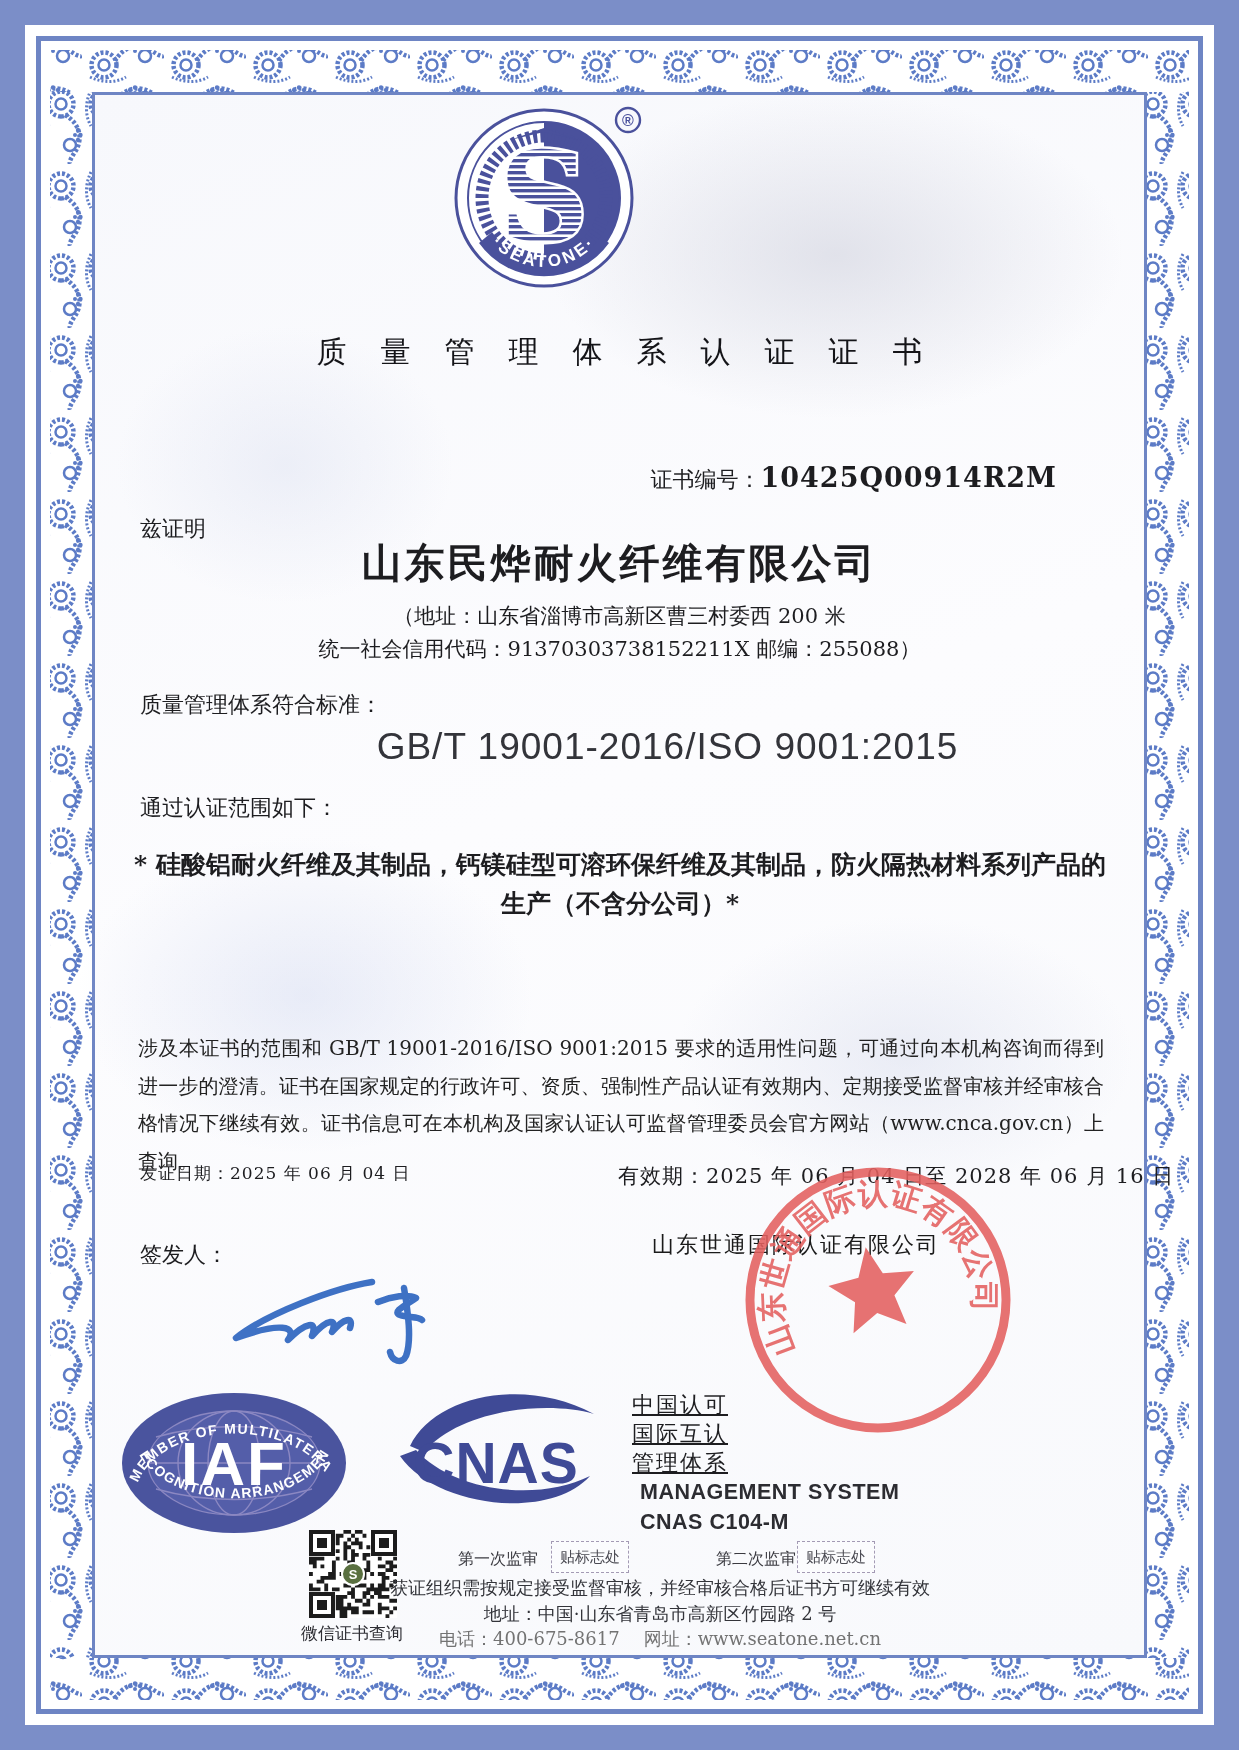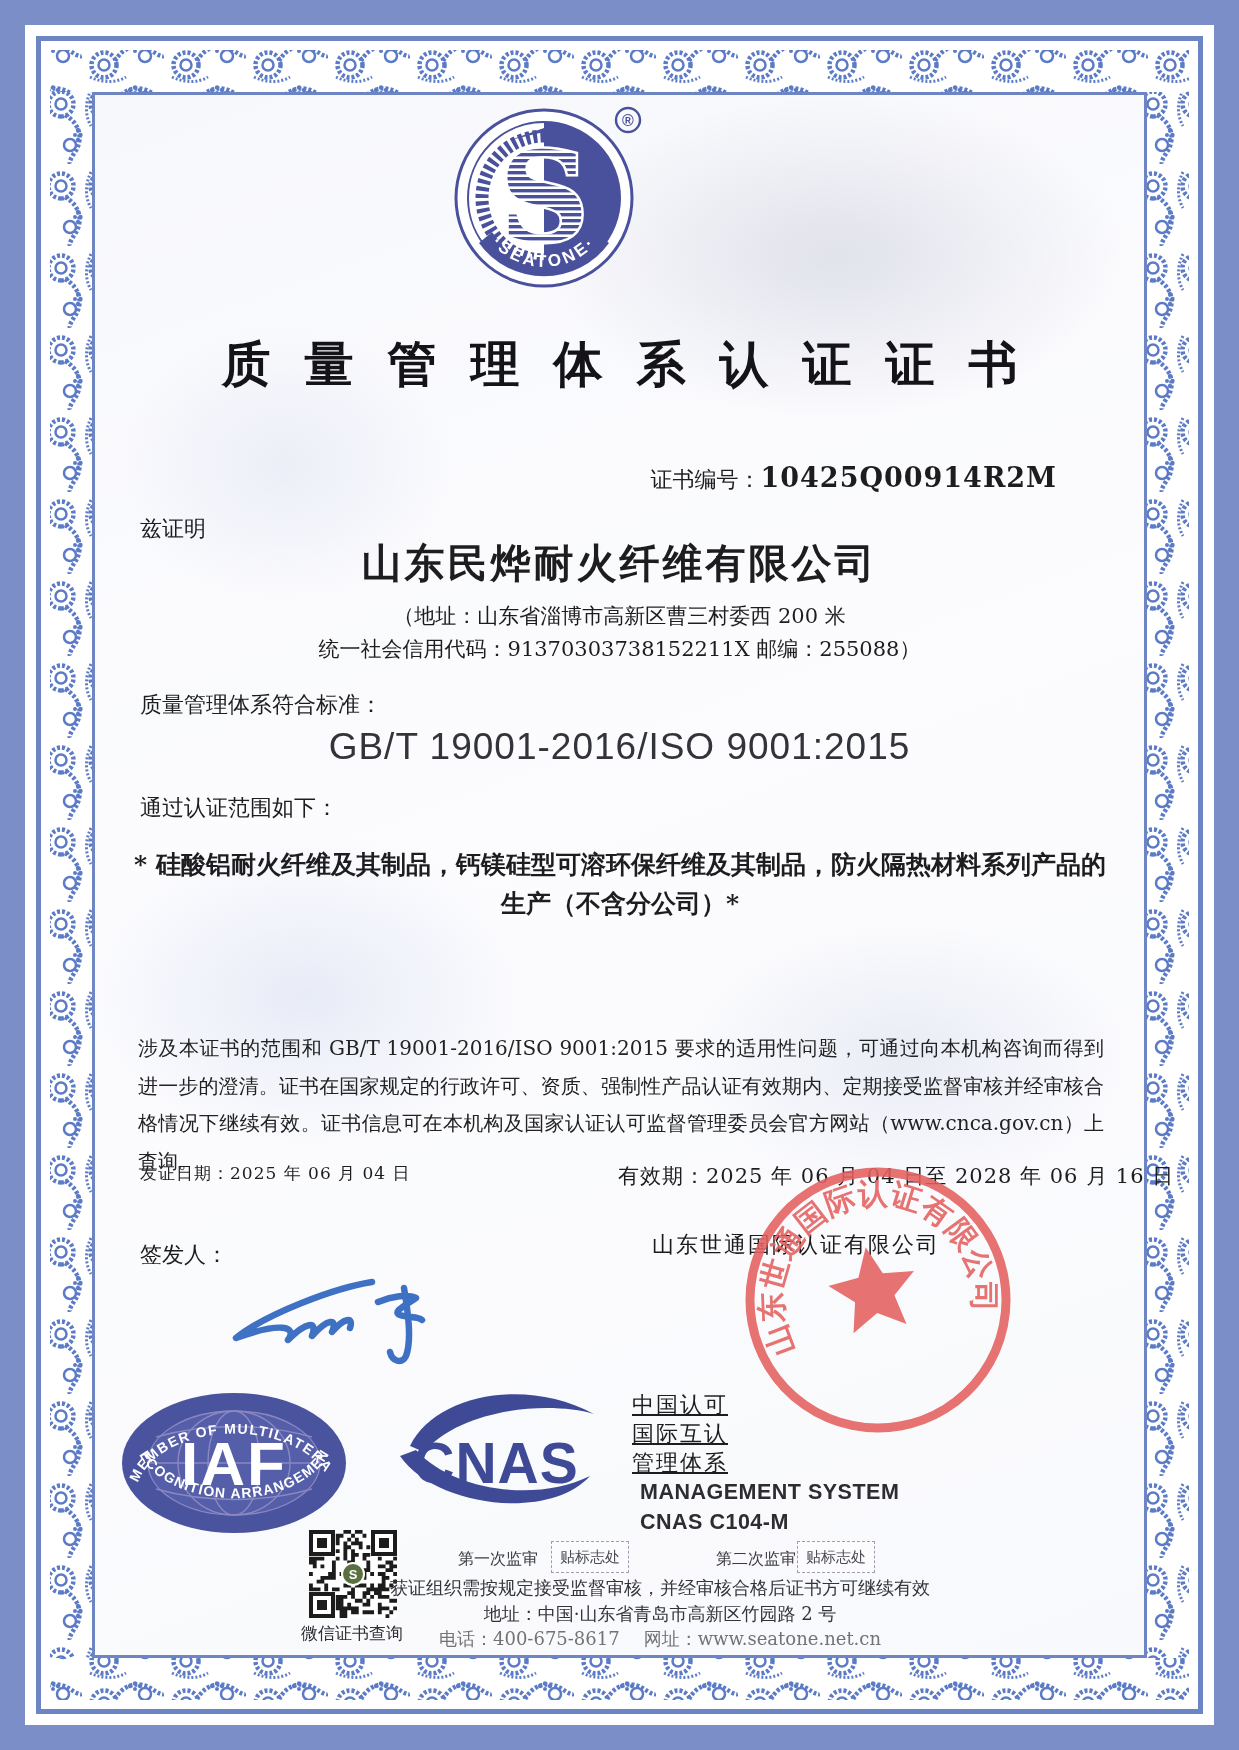--- a/index.html
+++ b/index.html
@@ -4,29 +4,29 @@
 <style>
   html,body{margin:0;padding:0;}
   body{width:1239px;height:1750px;position:relative;background:#fff;
        font-family:"DejaVu Serif","Liberation Serif",serif;color:#1d1d20;overflow:hidden;}
   .abs{position:absolute;}
   .center-line{left:95px;width:1049px;text-align:center;}
   .wm{position:absolute;pointer-events:none;}
   
   #paper{position:absolute;inset:95px;background:linear-gradient(160deg,#f7f8fc 0%,#fcfcfe 45%,#f8f9fc 100%);}
   
-  .title{top:332px;font-size:49px;font-weight:bold;letter-spacing:34px;text-indent:34px;color:#141418;}
+  .title{top:332px;font-size:30px;font-weight:normal;letter-spacing:34px;text-indent:34px;color:#141418;}
   .certno{top:462px;right:182px;font-size:22px;}
   .certno b{font-size:27px;letter-spacing:1px;}
   .intro{left:140px;top:514px;font-size:22px;}
   .company{top:536px;font-size:40px;font-weight:bold;letter-spacing:3px;}
   .addr1{top:602px;font-size:21px;text-align:center;}
   .addr2{top:635px;font-size:21px;}
   .lbl{left:140px;font-size:22px;}
-  .std-val{top:726px;font-family:"Liberation Sans","DejaVu Sans",sans-serif;font-size:37px;color:#33343a;letter-spacing:1px;}
+  .std-val{top:726px;font-family:"Liberation Sans","DejaVu Sans",sans-serif;font-size:37px;color:#33343a;letter-spacing:1px;padding-left:48px;}
   .scope{top:845px;left:128px;width:984px;text-align:center;font-size:25px;font-weight:bold;line-height:39px;}
   .legal{left:138px;top:1030px;width:966px;font-size:20px;line-height:37.5px;text-align:justify;color:#222;}
   .date1{left:140px;top:1162px;font-size:17px;letter-spacing:1px;}
   .date2{left:618px;top:1162px;font-size:21px;letter-spacing:1px;}
   .signer{left:140px;top:1240px;font-size:22px;}
   .issuer{left:652px;top:1230px;font-size:22px;letter-spacing:2px;color:#1a1a1a;}
   
   .cnas-block{left:632px;top:1390px;line-height:29px;}
   .cnas-block .cn{font-size:22px;letter-spacing:2px;text-decoration:underline;}
   .cnas-block .en{font-family:"Liberation Sans","DejaVu Sans",sans-serif;font-weight:bold;font-size:21.5px;color:#2c2c31;letter-spacing:0.5px;line-height:30px;margin-left:8px;}

